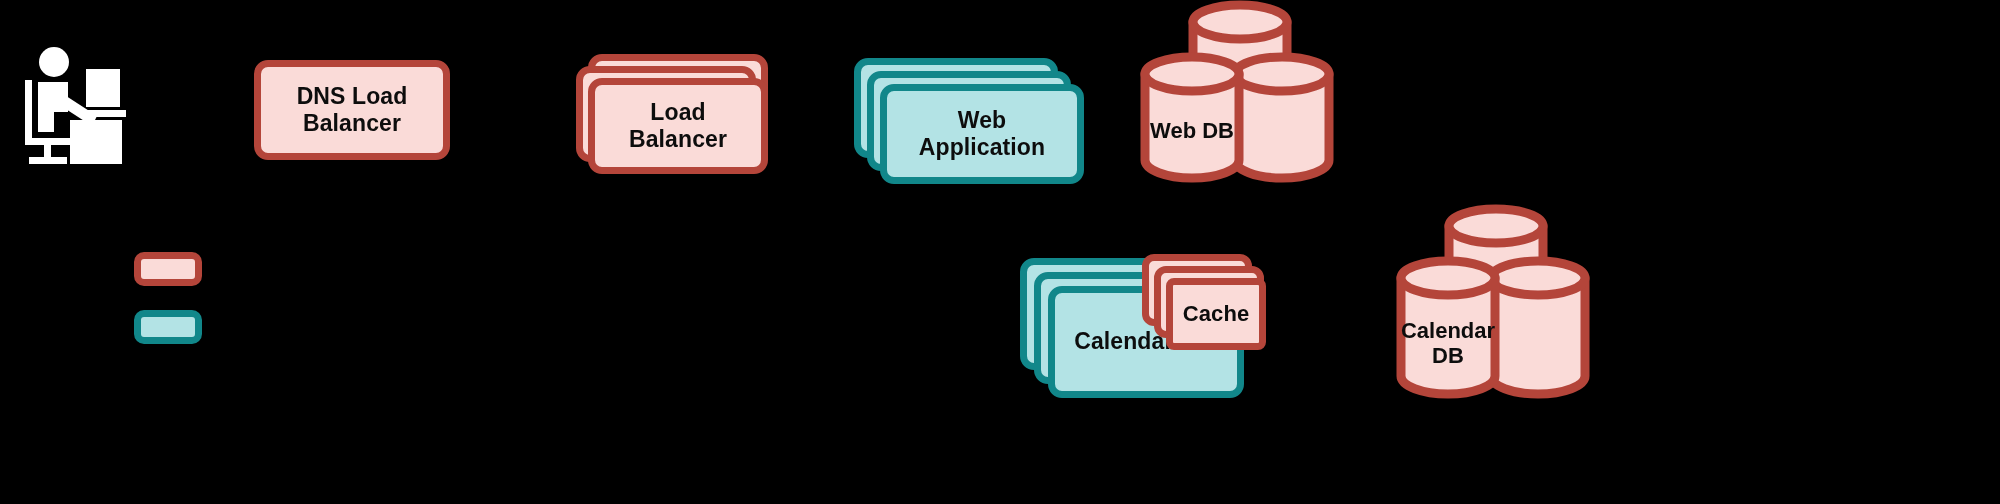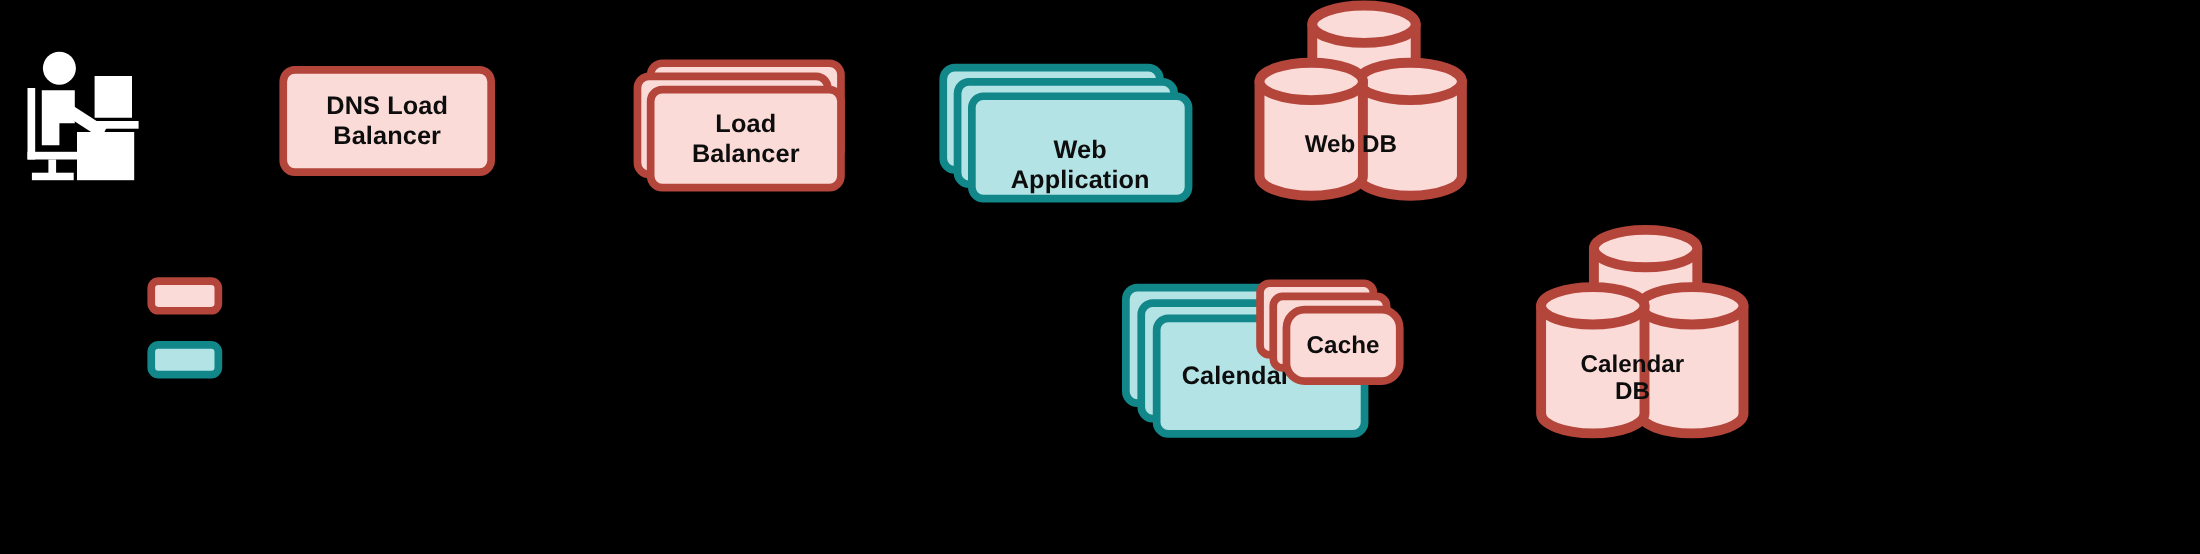--- a/index.html
+++ b/index.html
@@ -37,21 +37,20 @@
   
   .cyl{position:absolute;}
   .cyl svg{display:block;overflow:visible;}
   .db-label{
     position:absolute;
     font-weight:bold;color:#0d0d0d;
     text-align:center;line-height:1.15;
     white-space:pre-line;
     width:100%;
     pointer-events:none;
-    padding-left:36px;
   }
 
   
   .user-icon{position:absolute;}
   .user-icon svg{display:block;}
 
   
   .legend{position:absolute;}
   .swatch{
     position:absolute;box-sizing:border-box;border-radius:10px;
@@ -104,21 +103,21 @@
     <div class="card red" style="left:24px;top:0;width:180px;height:96px;"></div>
     <div class="card red" style="left:12px;top:12px;width:180px;height:96px;"></div>
     <div class="card red" style="left:0px;top:24px;width:180px;height:96px;margin-left:24px;">
       <span class="card-label" style="font-size:23px;">Load Balancer</span>
     </div>
   </div>
 
   <div class="node" style="left:838px;top:58px;width:230px;height:128px;">
     <div class="card teal" style="left:0px;top:0px;width:204px;height:100px;"></div>
     <div class="card teal" style="left:13px;top:13px;width:204px;height:100px;"></div>
-    <div class="card teal" style="left:26px;top:26px;width:204px;height:100px;align-items:flex-end;">
+    <div class="card teal" style="left:26px;top:26px;width:204px;height:100px;">
       <span class="card-label" style="font-size:23px;">Web Application</span>
     </div>
   </div>
 
   <div class="node" style="left:1122px;top:4px;width:198px;height:176px;">
 
     <div class="cyl" style="left:50px;top:0px;">
       <svg width="104" height="96" viewBox="0 0 104 96">
         <path d="M5 18 v60 a47 18 0 0 0 94 0 v-60 z" fill="#fadbd8" stroke="#b4453a" stroke-width="9" stroke-linejoin="round"></path>
         <ellipse cx="52" cy="18" rx="47" ry="17" fill="#fadbd8" stroke="#b4453a" stroke-width="9"></ellipse>
@@ -150,21 +149,21 @@
     <div class="card teal" style="left:0px;top:0px;width:196px;height:112px;"></div>
     <div class="card teal" style="left:14px;top:14px;width:196px;height:112px;"></div>
     <div class="card teal" style="left:28px;top:28px;width:196px;height:112px;">
       <span class="card-label" style="font-size:23px;">Calendar API</span>
     </div>
   </div>
 
   <div class="node" style="left:1126px;top:254px;width:134px;height:104px;">
     <div class="card red" style="left:0px;top:0px;width:110px;height:72px;border-radius:12px;"></div>
     <div class="card red" style="left:12px;top:12px;width:110px;height:72px;border-radius:12px;"></div>
-    <div class="card red" style="left:24px;top:24px;width:110px;height:72px;border-radius:20px;">
+    <div class="card red" style="left:24px;top:24px;width:100px;height:72px;border-radius:8px;">
       <span class="card-label" style="font-size:22px;">Cache</span>
     </div>
   </div>
 
   <div class="node" style="left:1378px;top:208px;width:198px;height:190px;">
 
     <div class="cyl" style="left:50px;top:0px;">
       <svg width="104" height="96" viewBox="0 0 104 96">
         <path d="M5 18 v60 a47 18 0 0 0 94 0 v-60 z" fill="#fadbd8" stroke="#b4453a" stroke-width="9" stroke-linejoin="round"></path>
         <ellipse cx="52" cy="18" rx="47" ry="17" fill="#fadbd8" stroke="#b4453a" stroke-width="9"></ellipse>

